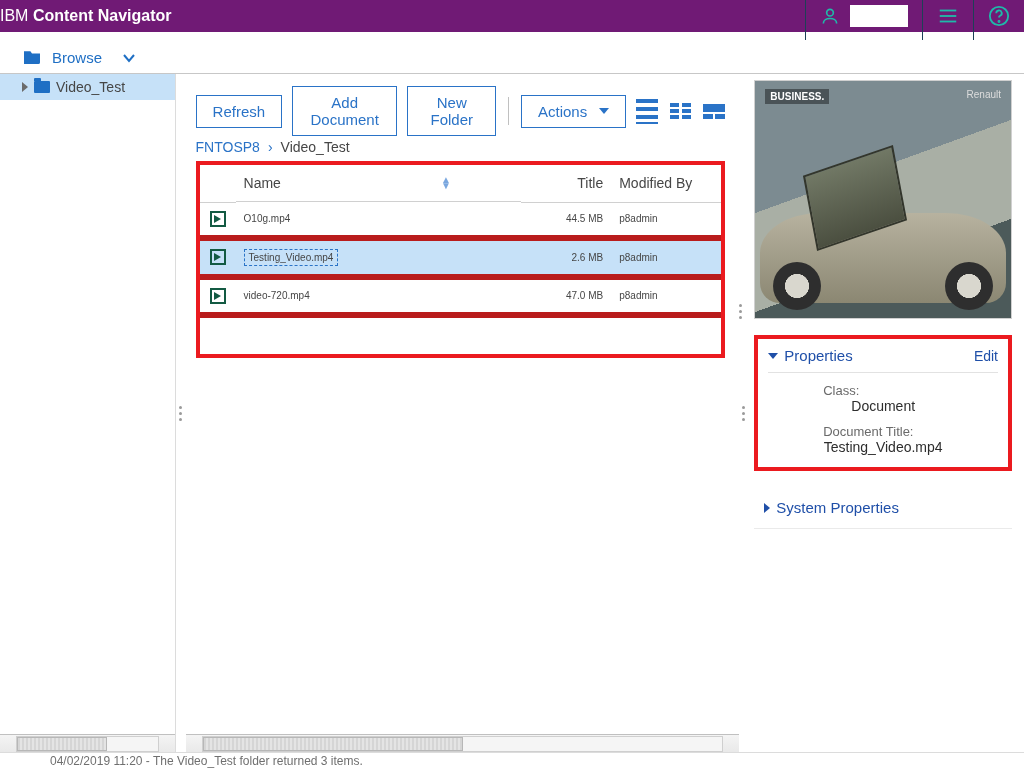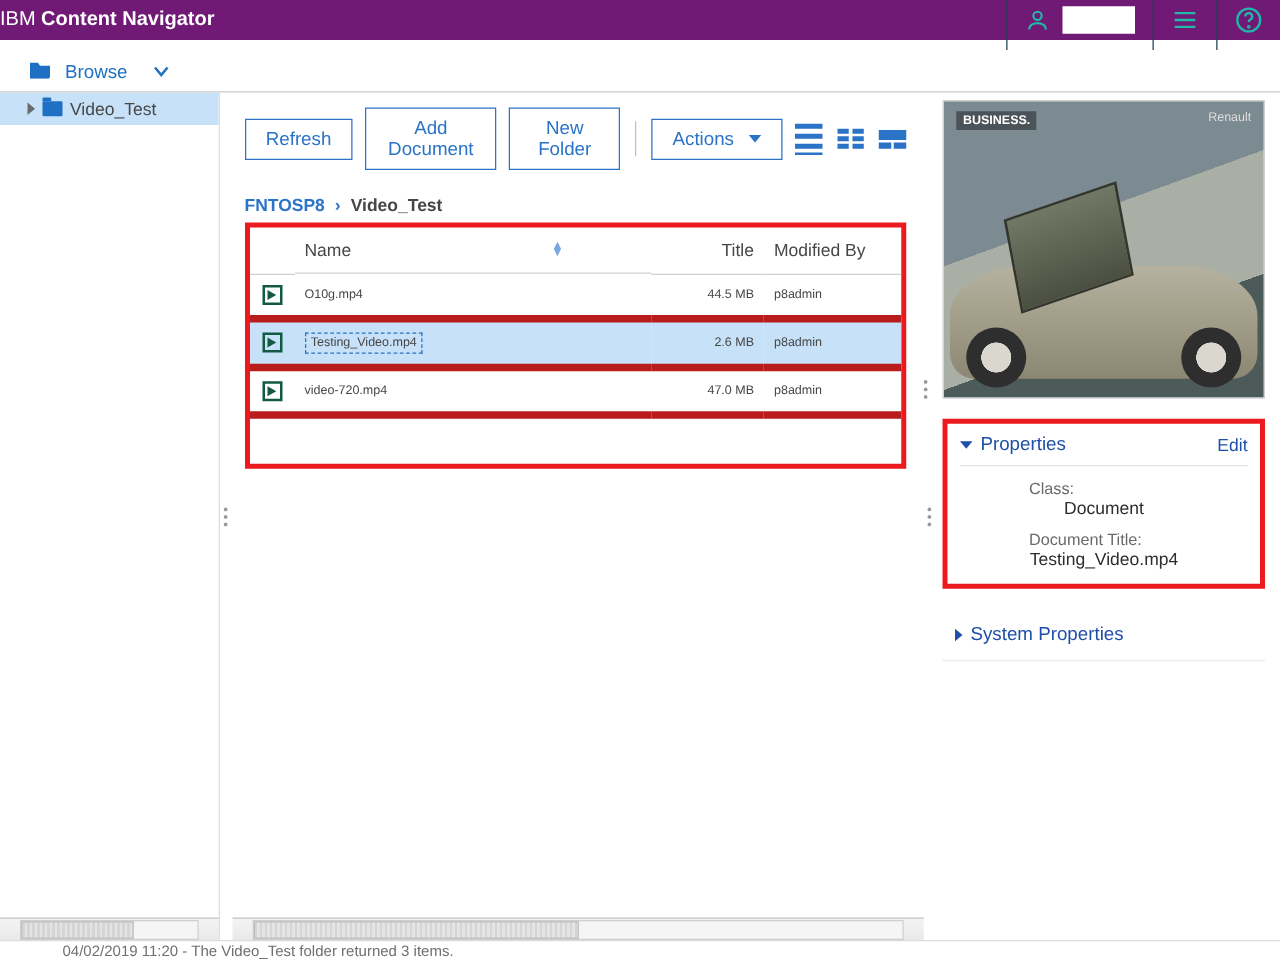--- a/index.html
+++ b/index.html
@@ -42,21 +42,21 @@
   .sep-v { width:1px; height:28px; background:#c0c0c0; margin:0 2px; }
   .actions { display:flex; align-items:center; gap:12px; }
   .chev-d { width:0;height:0;border-left:5px solid transparent;border-right:5px solid transparent;border-top:6px solid #2a73c7;}
   .view-toggles { margin-left:auto; display:flex; gap:12px; align-items:center; }
   .vt { width:22px; height:20px; display:flex; flex-direction:column; justify-content:space-between; cursor:pointer; }
   .vt.active { border-bottom:2px solid #2a73c7; padding-bottom:3px; box-sizing:content-box;}
   .vt .row{height:4px;background:#2a73c7;}
   .vt2 { display:flex; gap:3px;}
   .vt2 .col{width:9px;display:flex;flex-direction:column;gap:2px;}
   .vt2 .col div{height:4px;background:#2a73c7;}
-  .crumbs{ margin-top:20px; color:#2a73c7; font-size:14px; display:flex; gap:8px; align-items:center;font-weight:bold;}
+  .crumbs{ margin-top:3px; color:#2a73c7; font-size:14px; display:flex; gap:8px; align-items:center;}
   .crumbs .cur{color:#464646;}
   
   .table-wrap{ border:4px solid #eb1a1f; margin-top:6px; padding:0; }
   table.files { width:100%; border-collapse:collapse; }
   table.files th { text-align:left; font-weight:normal; color:#464646; font-size:14px; padding:10px 8px; border-bottom:1px solid #d0d0d0; }
   table.files td { padding:8px 8px; border-bottom:6px solid #b91c1c; font-size:10px; }
   tr.row-sel { background:#c6e1f8; }
   .play-glyph{width:16px;height:16px;border:2px solid #135a43;display:inline-flex;align-items:center;justify-content:center;}
   .play-glyph:after{content:"";width:0;height:0;border-top:4px solid transparent;border-bottom:4px solid transparent;border-left:7px solid #135a43;}
   .sort-ind{color:#7aa7df; font-size:10px; display:inline-flex; flex-direction:column; line-height:6px; margin-left:auto;}

